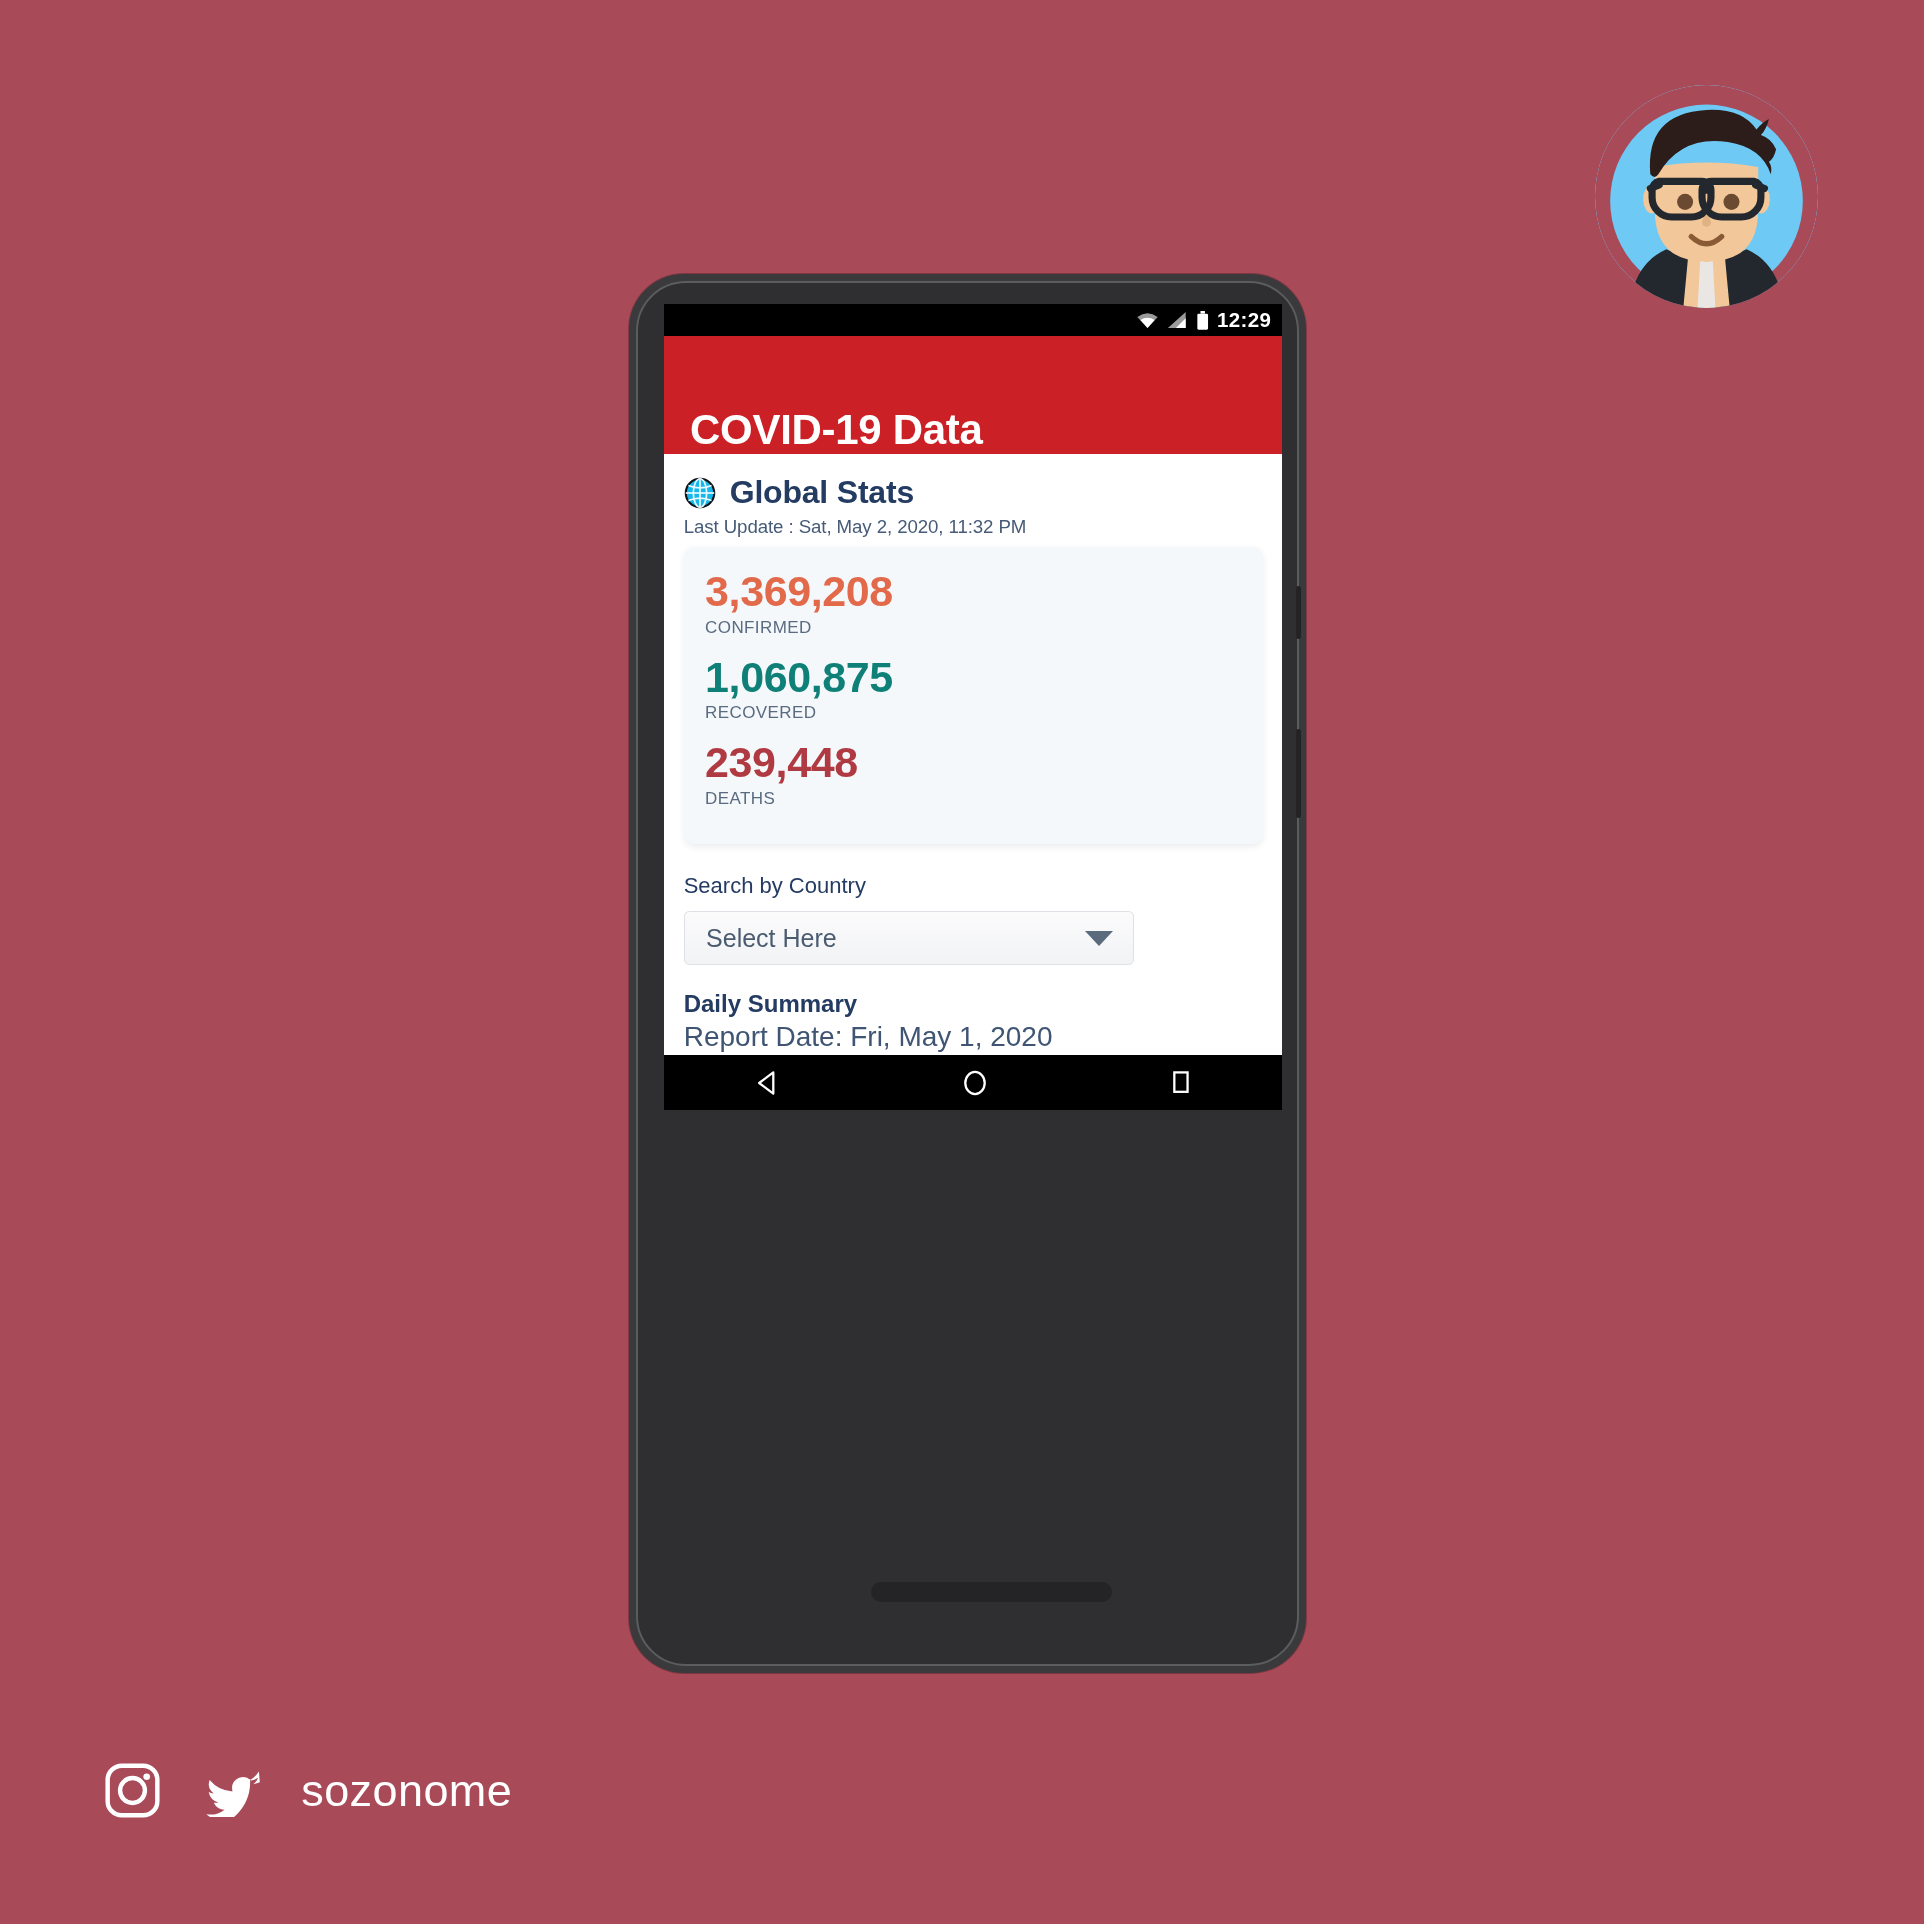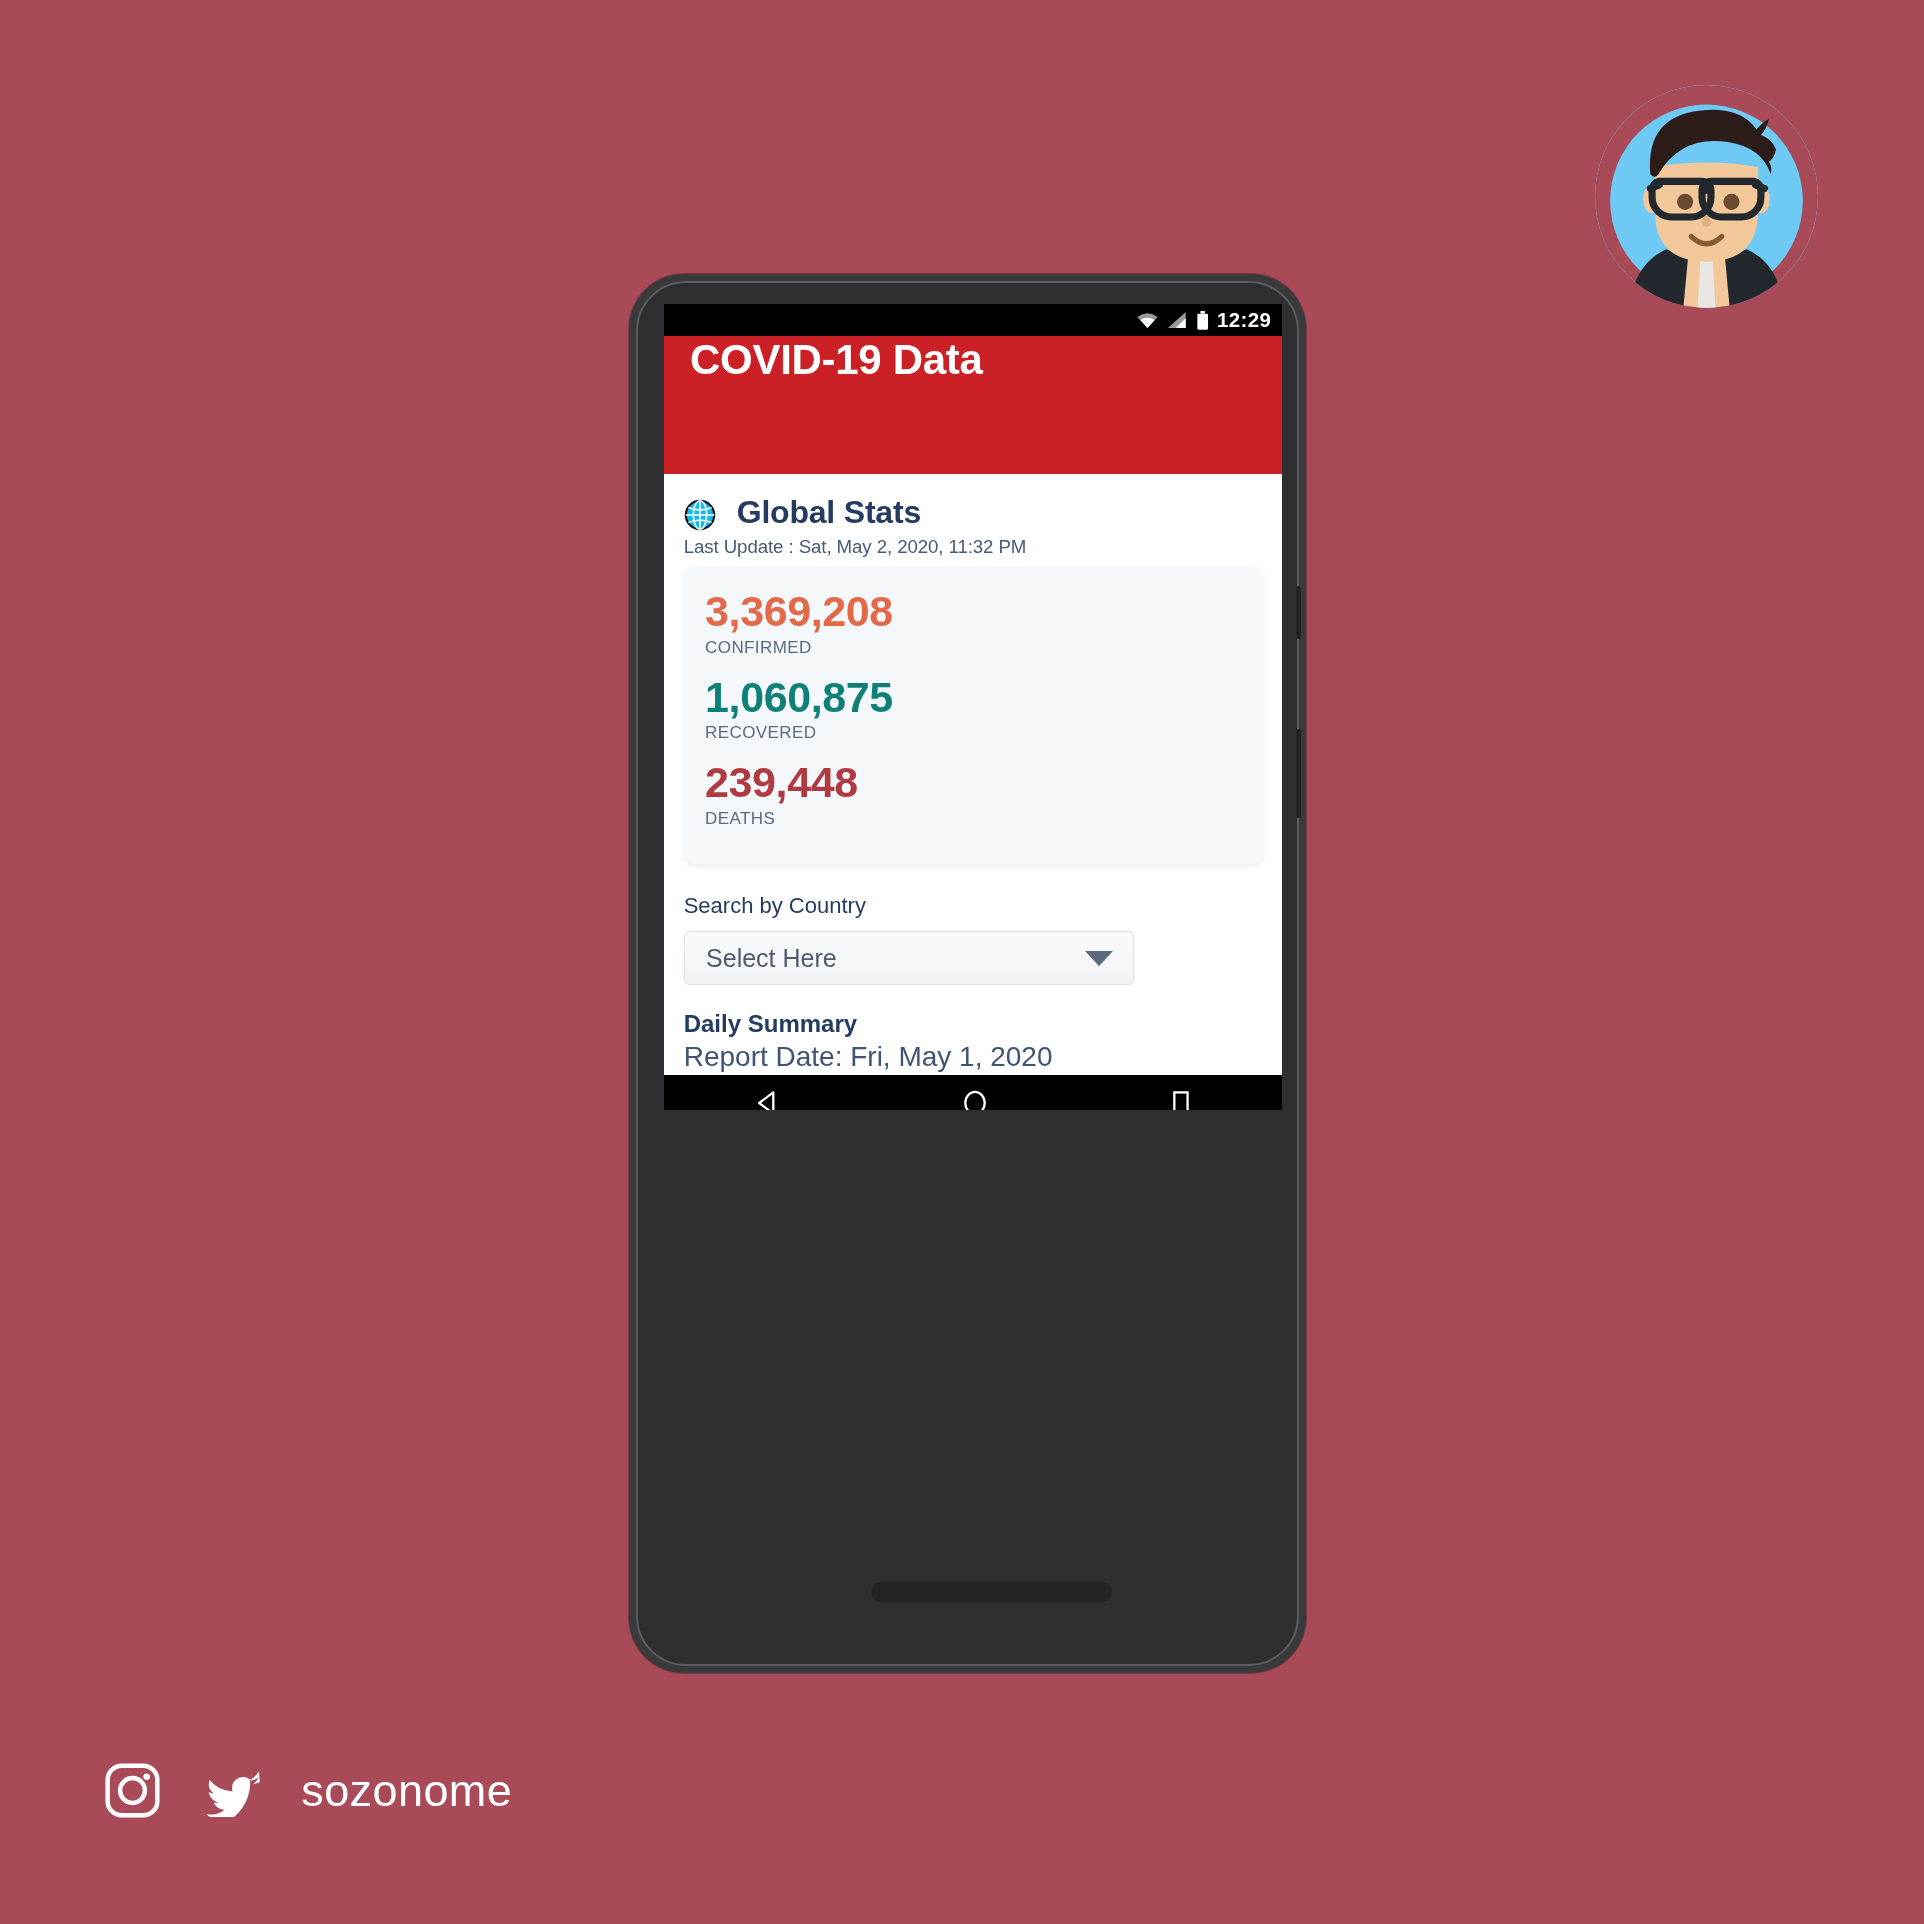--- a/index.html
+++ b/index.html
@@ -112,45 +112,45 @@
   .statusbar .clock {
     font-size: 20.5px;
     font-weight: bold;
     letter-spacing: 0.4px;
     line-height: 1;
   }
   .si { display: block; }
 
   
   .appbar {
-    height: 138px;
+    height: 118px;
     background: #cb2026;
     display: flex;
-    align-items: flex-start;
+    align-items: flex-end;
     padding-left: 26px;
   }
   .appbar-title {
     color: #ffffff;
     font-size: 42px;
     font-weight: bold;
     letter-spacing: -0.3px;
   }
 
   
   .content {
     padding: 0 19.6px;
     background: #ffffff;
     height: 656px;
     box-sizing: border-box;
     position: relative;
   }
   .sec-head {
     display: flex;
-    align-items: flex-end;
-    gap: 21px;
+    align-items: center;
+    gap: 14px;
     padding-top: 19.6px;
   }
   .globe { width: 32px; height: 32px; display: block; }
   .sec-title {
     font-size: 32px;
     font-weight: bold;
     color: #243b62;
     letter-spacing: -0.2px;
   }
   .last-update {

